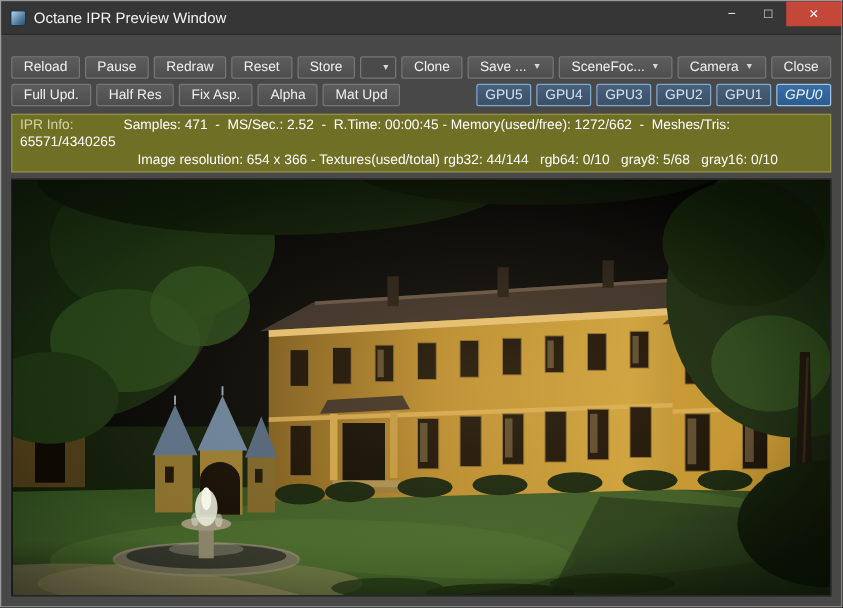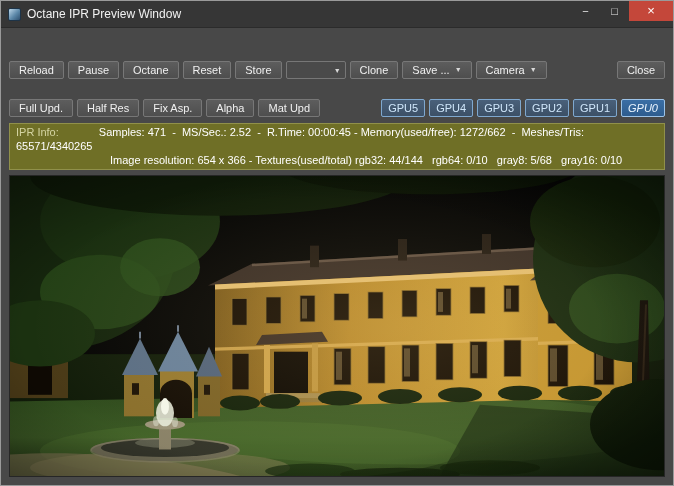--- a/index.html
+++ b/index.html
@@ -30,21 +30,21 @@
   .winbtn {
     border:none; background:transparent; color:#e8e8e8;
     font-size:11px; line-height:20px; height:20px;
     width:29px; padding:0; cursor:default;
     font-family:inherit;
   }
   .winbtn.close { background:#c4473a; color:#fff; width:44px; font-size:13px; }
   
   .toolbar {
     display:flex; align-items:center; gap:4px;
-    padding:17px 8px 1px 8px; flex:0 0 auto; flex-wrap:nowrap;margin-top:16px;
+    padding:17px 8px 1px 8px; flex:0 0 auto; flex-wrap:nowrap;
   }
   .toolbar.row2 { padding-top:3px; }
   .tbtn {
     height:18px; padding:0 9px;
     background:linear-gradient(#5d5d5d,#4e4e4e);
     border:1px solid #777777; border-radius:2px;
     color:#f0f0f0; font-size:11px; line-height:16px;
     font-family:inherit; white-space:nowrap;
     display:inline-flex; align-items:center; gap:5px;
     cursor:default;
@@ -101,37 +101,41 @@
   </div>
 
   <div class="toolbar row1">
     <button class="tbtn">
         <span>Reload</span>
       </button>
     <button class="tbtn">
         <span>Pause</span>
       </button>
     <button class="tbtn">
-        <span>Octane</span>
+        <span>Redraw</span>
       </button>
     <button class="tbtn">
         <span>Reset</span>
       </button>
     <button class="tbtn">
         <span>Store</span>
       </button>
     <div class="combo">
       <span></span>
       <span class="arrow">▼</span>
     </div>
     <button class="tbtn">
         <span>Clone</span>
       </button>
     <button class="tbtn">
       <span>Save ...</span>
+      <span class="arrow">▼</span>
+    </button>
+    <button class="tbtn">
+      <span>SceneFoc...</span>
       <span class="arrow">▼</span>
     </button>
     <button class="tbtn">
       <span>Camera</span>
       <span class="arrow">▼</span>
     </button>
     <button class="tbtn spacer">
         <span>Close</span>
       </button>
   </div>

